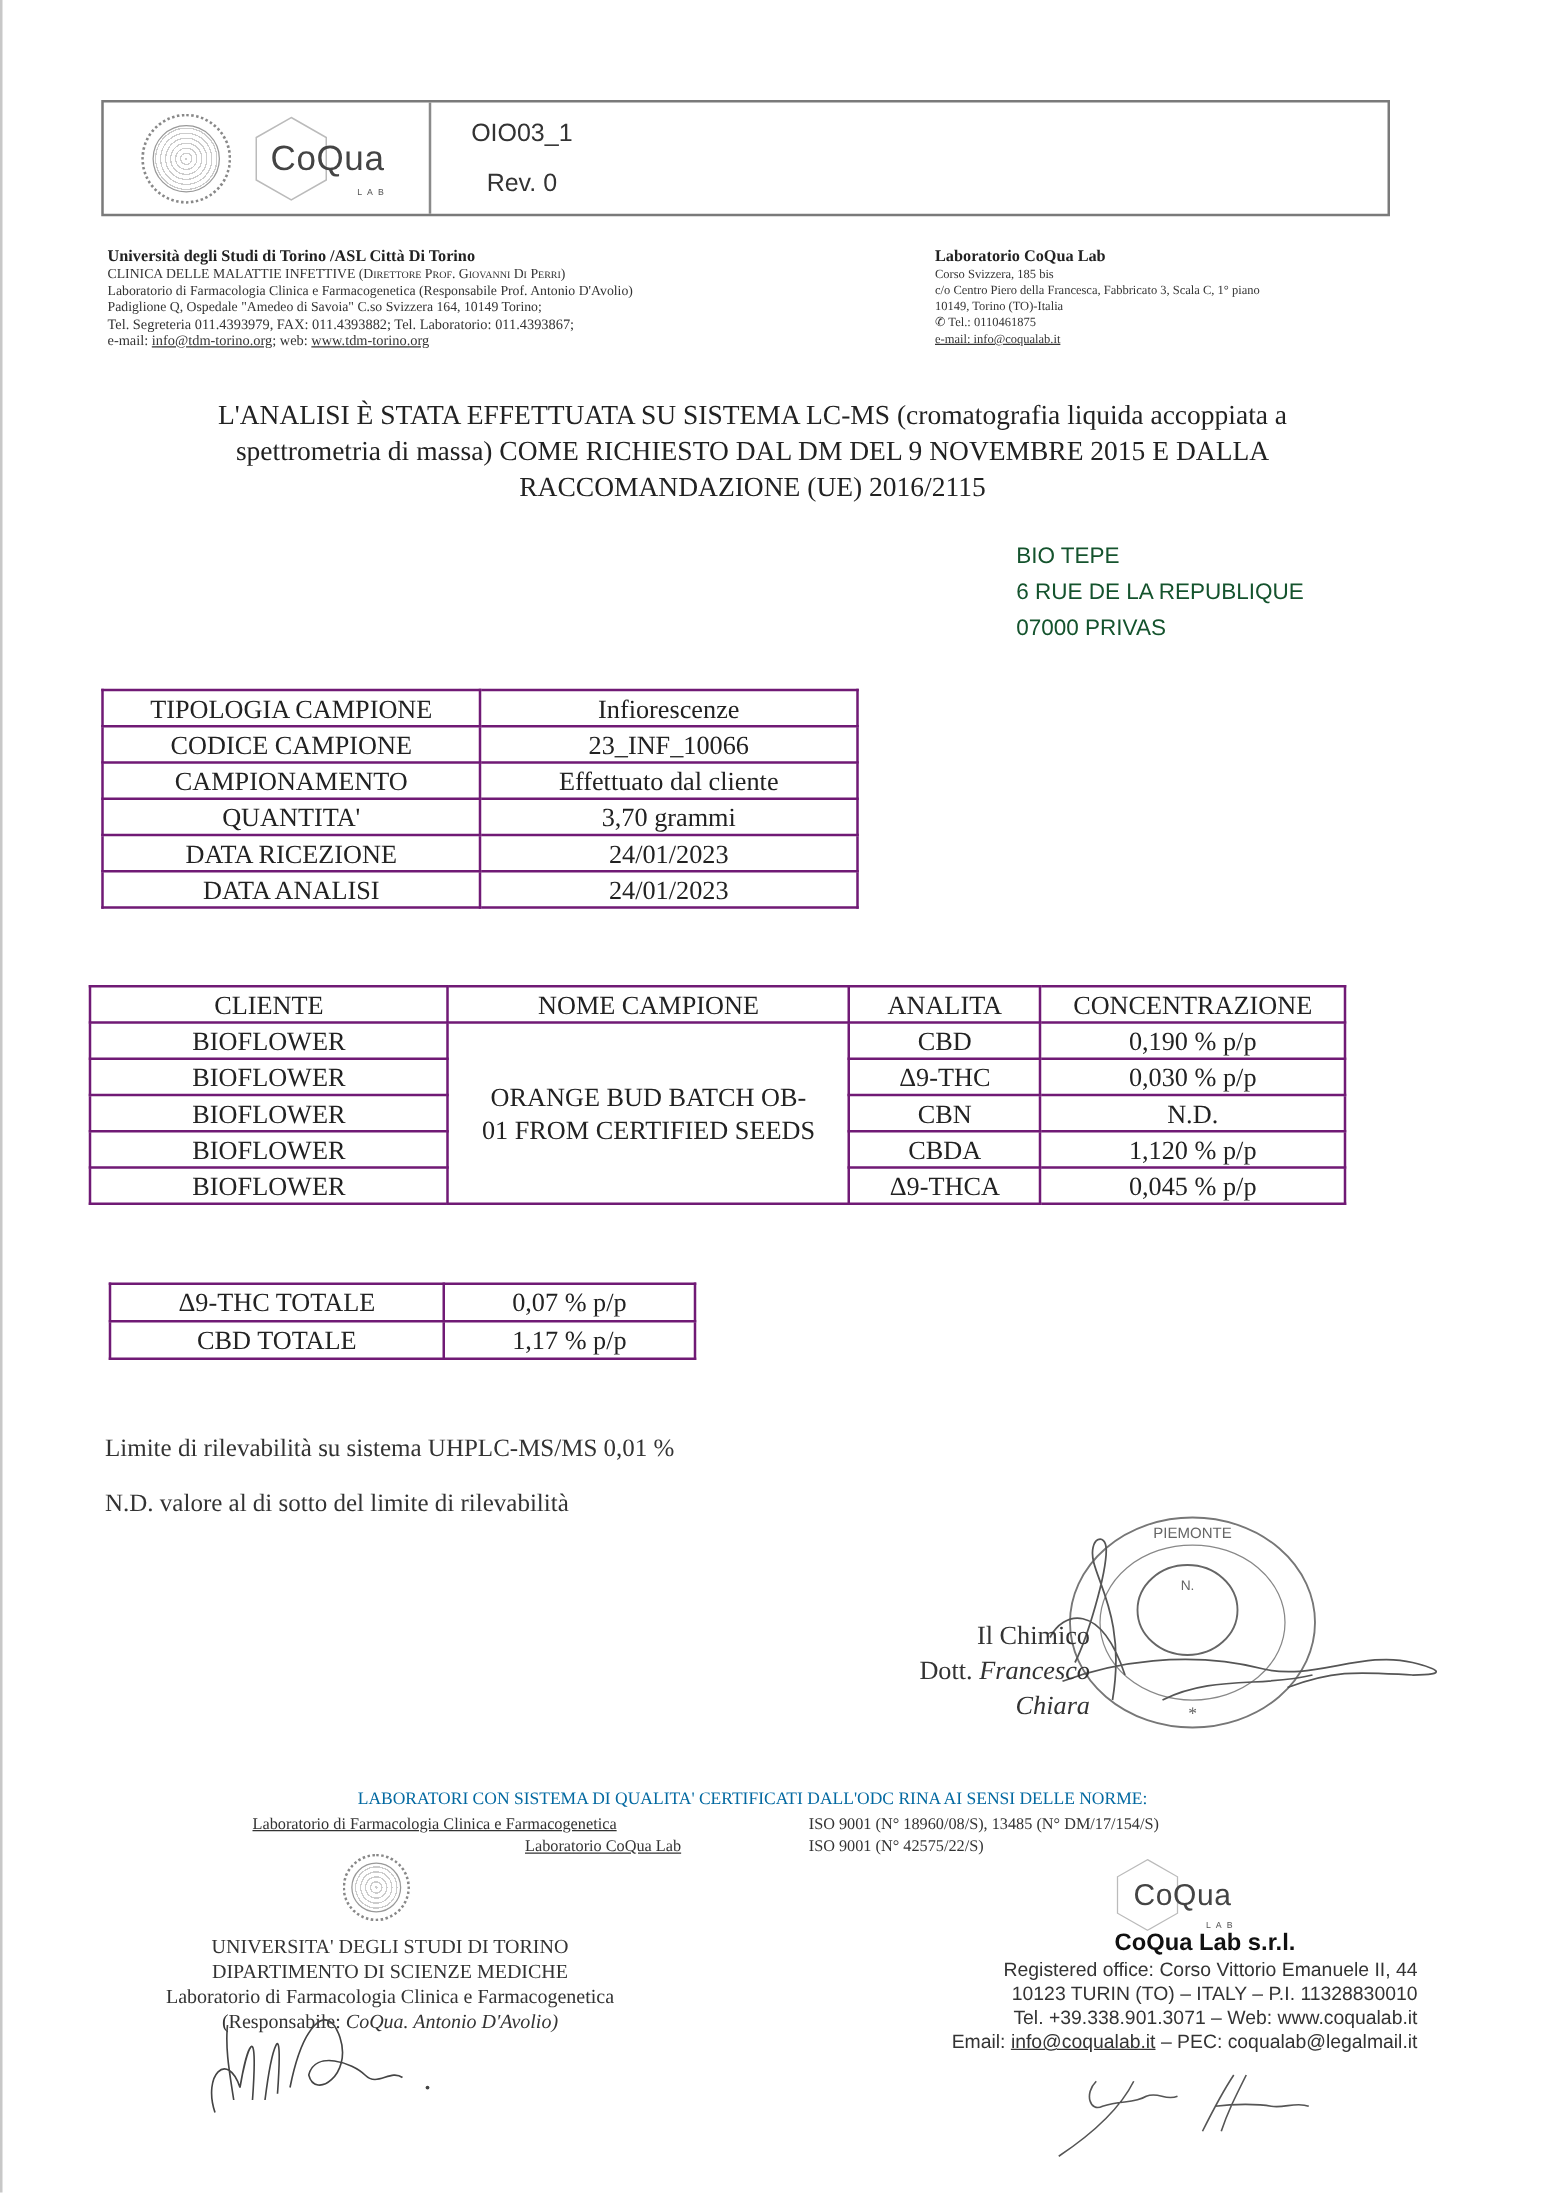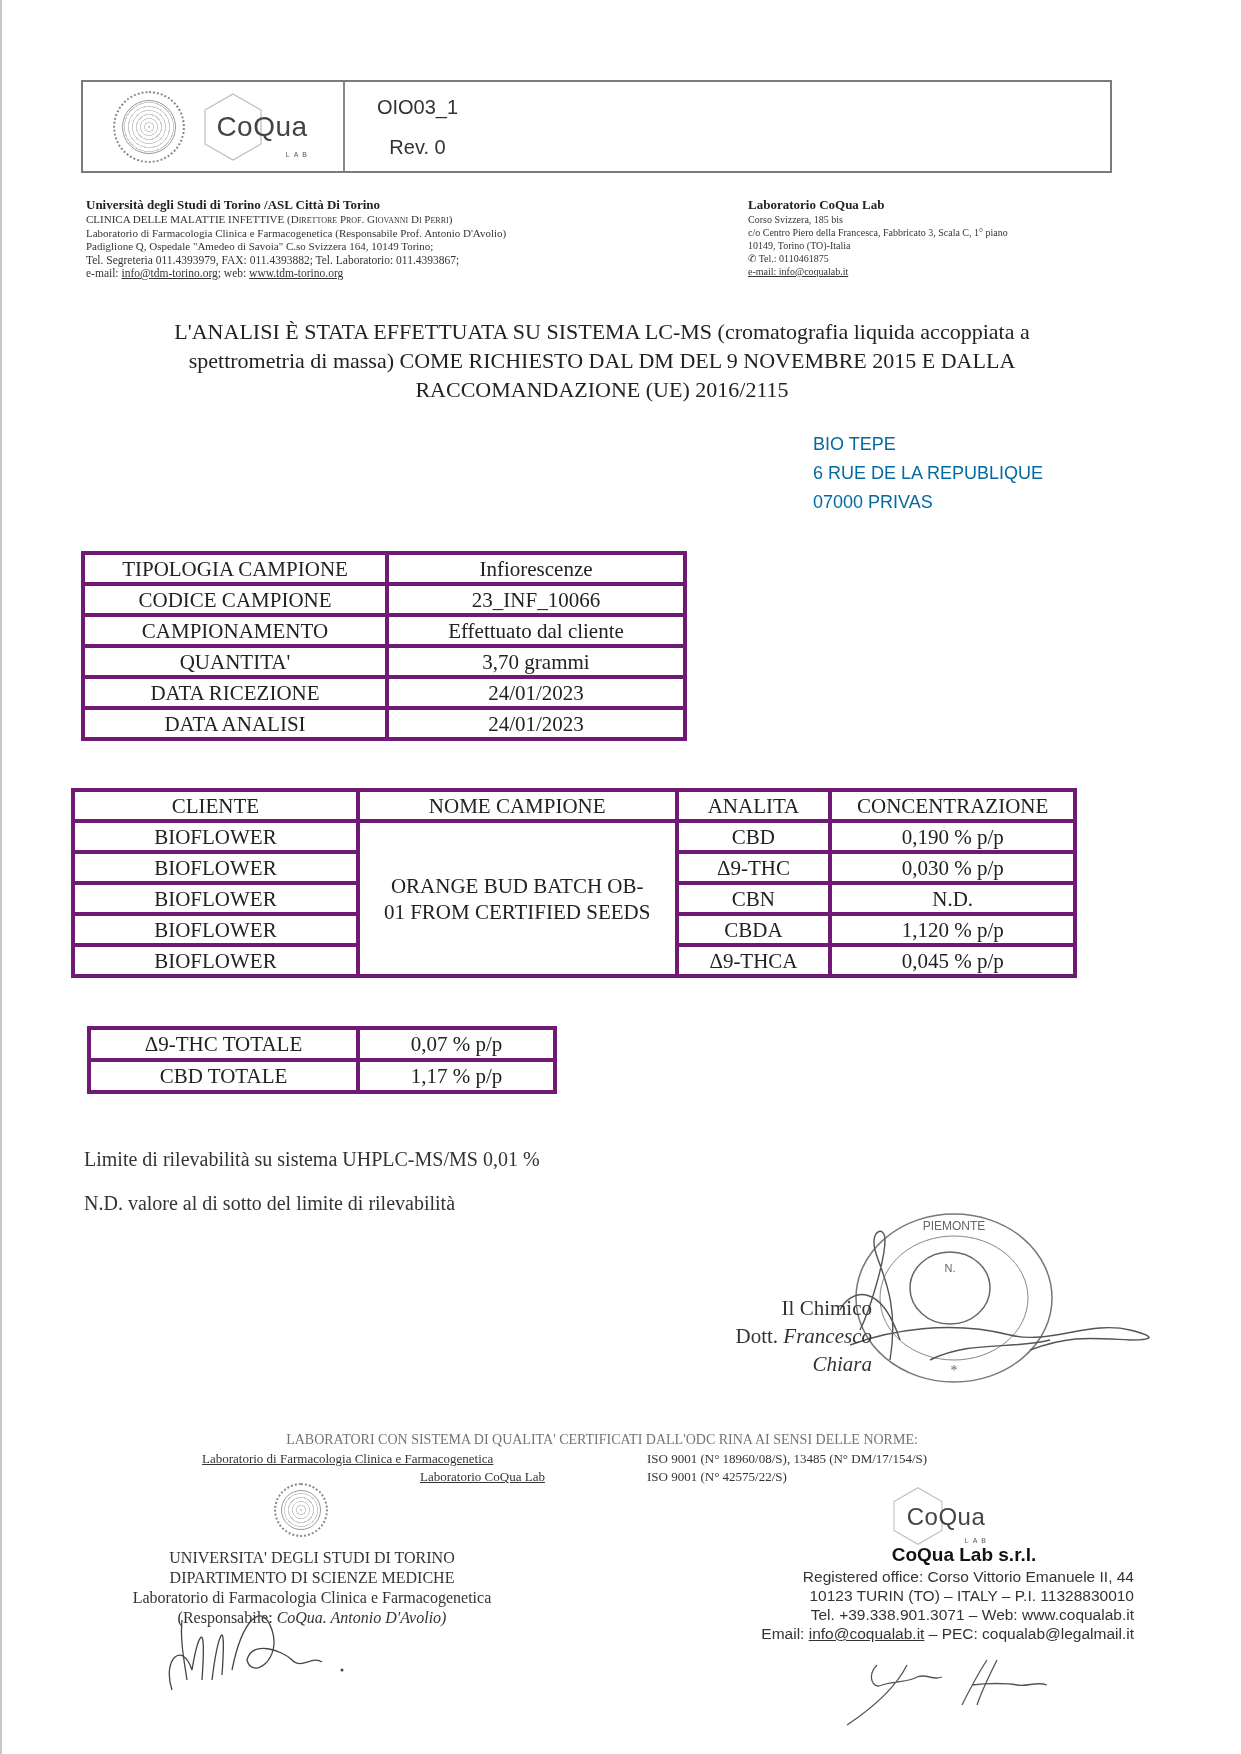--- a/index.html
+++ b/index.html
@@ -30,25 +30,25 @@
     .addr-left .sc { font-variant: small-caps; }
     .addr-left .tel { font-size: 11.5px; }
     .addr-right { left: 746px; top: 197px; width: 380px; font-size: 10px; line-height: 13px; color: #333; }
     .addr-right .t { font-weight: bold; font-size: 13px; line-height: 16px; color: #222; }
     .u { text-decoration: underline; }
 
     
     .statement { left: 100px; top: 317px; width: 1000px; text-align: center; font-size: 22px; line-height: 29px; color: #222; }
 
     
-    .recipient { left: 811px; top: 430px; font-family: "Liberation Sans", sans-serif; font-size: 18px; line-height: 29px; color: #0369a1; }
+    .recipient { left: 811px; top: 430px; font-family: "Liberation Sans", sans-serif; font-size: 18px; line-height: 29px; color: #14532d; }
 
     
     table.doc { border-collapse: collapse; position: absolute; font-size: 21px; color: #222; }
-    table.doc td, table.doc th { border: 4px solid #701a75; text-align: center; padding: 0; font-weight: normal; }
+    table.doc td, table.doc th { border: 2px solid #701a75; text-align: center; padding: 0; font-weight: normal; }
 
     .t1 { left: 79px; top: 551px; width: 606px; }
     .t1 td { height: 27px; line-height: 26px; }
     .t1 td:first-child { width: 300px; }
 
     .t2 { left: 69px; top: 788px; width: 1006px; }
     .t2 td, .t2 th { height: 27px; line-height: 26px; }
     .t2 .c1 { width: 295px; }
     .t2 .c2 { width: 333px; }
     .t2 .c3 { width: 155px; }
@@ -61,21 +61,21 @@
 
     .note { left: 82px; font-size: 20px; color: #333; }
 
     
     .chem { left: 680px; top: 1294px; width: 190px; text-align: right; font-size: 21px; line-height: 28px; color: #333; }
     .chem .name { font-style: italic; }
     .stamp { left: 848px; top: 1210px; width: 208px; height: 175px; }
     .sig1 { left: 828px; top: 1220px; width: 340px; height: 170px; }
 
     
-    .cert-line { left: 100px; top: 1432px; width: 1000px; text-align: center; font-size: 14px; color: #737373; }
+    .cert-line { left: 100px; top: 1432px; width: 1000px; text-align: center; font-size: 14px; color: #0369a1; }
     .cert-row { font-size: 13px; color: #333; }
     .foot-seal { left: 272px; top: 1483px; width: 54px; height: 54px; }
     .unito { left: 80px; top: 1548px; width: 460px; text-align: center; font-size: 16px; line-height: 20px; color: #333; }
     .unito .i { font-style: italic; }
     .sig2 { left: 150px; top: 1600px; width: 220px; height: 95px; }
 
     .coqua-foot { left: 890px; top: 1488px; }
     .coqua-srl { left: 672px; top: 1543px; width: 460px; text-align: right; font-family: "Liberation Sans", sans-serif; color: #333; }
     .coqua-srl .nm { font-weight: bold; font-size: 19px; line-height: 24px; text-align: center; padding-left: 120px; color: #111; }
     .coqua-srl .ln { font-size: 15.5px; line-height: 19px; }

